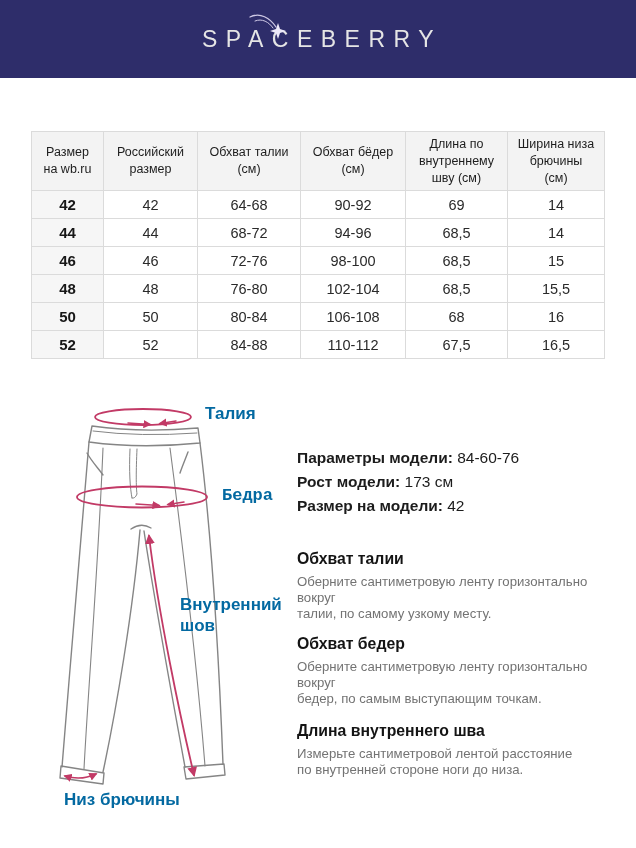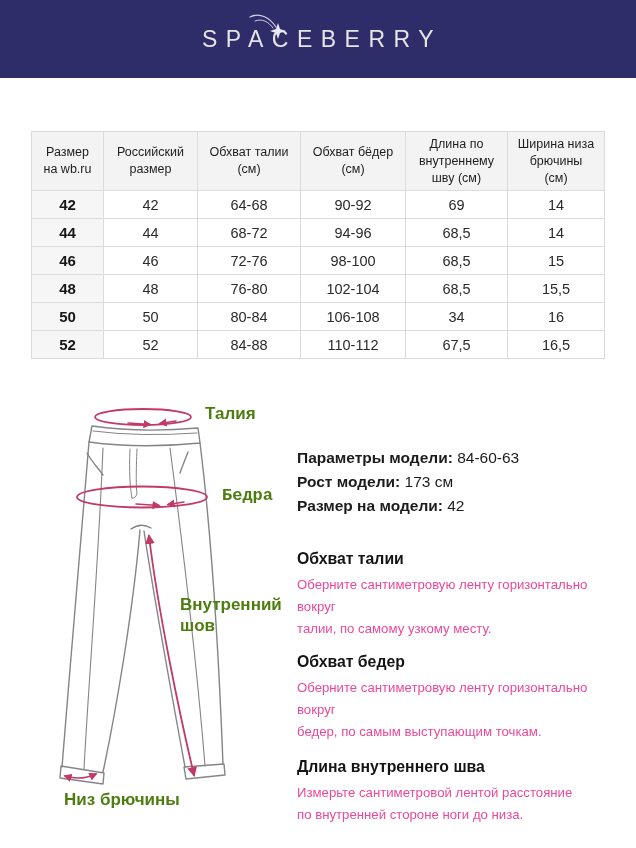--- a/index.html
+++ b/index.html
@@ -28,37 +28,37 @@
   .size-table th{
     background:#f3f3f3;font-weight:400;font-size:12.5px;line-height:1.36;height:58px;
     white-space:pre-line;color:#1d1d1d;
   }
   .size-table td{height:27px;font-size:14.5px;color:#2a2a2a;background:#ffffff;}
   .size-table td.first-col{background:#f6f6f6;font-weight:bold;font-size:15px;color:#171717;}
   
   .diagram{position:absolute;left:18px;top:386px;width:290px;height:445px;}
   .pants-svg{position:absolute;left:0;top:0;}
   .diagram-label{
-    position:absolute;font-size:17px;font-weight:bold;color:#4d7c0f;line-height:1.22;
+    position:absolute;font-size:17px;font-weight:bold;color:#0369a1;line-height:1.22;
     white-space:pre-line;
   }
   .lbl-waist{left:187px;top:18px;}
   .lbl-hips{left:204px;top:100px;font-family:Liberation Mono, monospace;}
   .lbl-inseam{left:162px;top:209px;width:120px;}
   .lbl-hem{left:46px;top:404px;}
   
   .info-col{position:absolute;left:297px;top:446px;width:326px;}
   .model-line{font-size:15.5px;line-height:24px;color:#1c1c1c;}
   .model-line .lbl{font-weight:bold;text-align:right;}
   .guide-title{font-size:15.8px;font-weight:bold;color:#141414;margin:0;}
   .gt-1{margin-top:32px;}
   .gt-2{margin-top:13px;}
   .gt-3{margin-top:15px;}
   .guide-text{
-    font-size:13.2px;line-height:22px;color:#ec4899;margin-top:6px;white-space:pre-line;
+    font-size:13.2px;line-height:16px;color:#737373;margin-top:6px;white-space:pre-line;
   }
 </style>
 </head>
 <body>
 
 <div class="page">
 
   <div class="brand-bar">
     <div class="logo">
       <svg class="comet" width="76" height="40" viewBox="0 0 76 40">
@@ -128,21 +128,21 @@
           <td>76-80</td>
           <td>102-104</td>
           <td>68,5</td>
           <td>15,5</td>
         </tr>
         <tr>
           <td class="first-col">50</td>
           <td>50</td>
           <td>80-84</td>
           <td>106-108</td>
-          <td>34</td>
+          <td>68</td>
           <td>16</td>
         </tr>
         <tr>
           <td class="first-col">52</td>
           <td>52</td>
           <td>84-88</td>
           <td>110-112</td>
           <td>67,5</td>
           <td>16,5</td>
         </tr>
@@ -197,21 +197,21 @@
 
     <div class="diagram-label lbl-waist">Талия</div>
     <div class="diagram-label lbl-hips">Бедра</div>
     <div class="diagram-label lbl-inseam">Внутренний шов</div>
     <div class="diagram-label lbl-hem">Низ брючины</div>
   </div>
 
   <div class="info-col">
     <div class="model-line">
       <span class="lbl">Параметры модели:</span>
-      <span>84-60-63</span>
+      <span>84-60-76</span>
     </div>
     <div class="model-line">
       <span class="lbl">Рост модели:</span>
       <span>173 см</span>
     </div>
     <div class="model-line">
       <span class="lbl">Размер на модели:</span>
       <span>42</span>
     </div>
 

